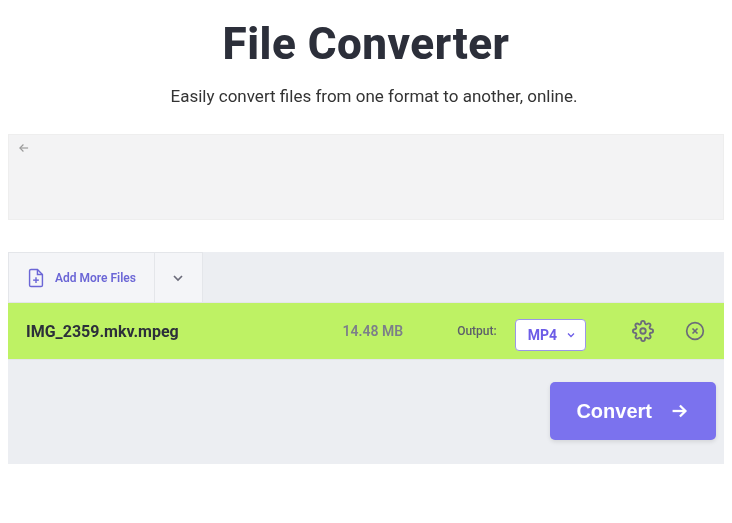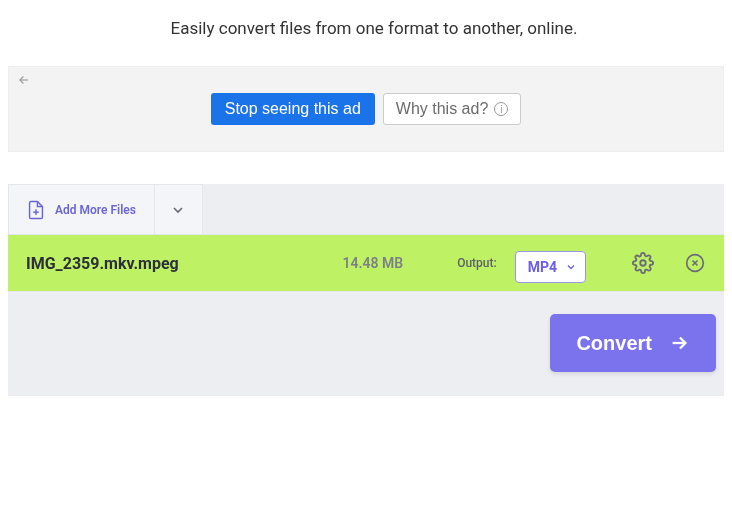--- a/index.html
+++ b/index.html
@@ -208,37 +208,31 @@
     gap: 16px;
     cursor: pointer;
     box-shadow: 0 2px 4px rgba(0,0,0,0.1);
   }
   svg { display: block; }
 </style>
 </head>
 <body>
 
 <div class="header">
+  <h1 class="title">File Converter</h1>
   <p class="subtitle">Easily convert files from one format to another, online.</p>
 </div>
 
 <div class="ad-box">
   <span class="ad-back">
     <svg width="14" height="14" viewBox="0 0 24 24" fill="none" stroke="currentColor" stroke-width="2">
         <path d="M19 12H5"></path>
         <path d="M11 18l-6-6 6-6"></path>
       </svg>
   </span>
-  <div class="ad-buttons">
-    <button class="btn-blue">Stop seeing this ad</button>
-    <button class="btn-outline">
-      <span>Why this ad?</span>
-      <span class="info-circle">i</span>
-    </button>
-  </div>
 </div>
 
 <div class="panel">
   <div class="panel-header">
     <div class="add-more">
       <span>
         <svg width="18" height="20" viewBox="0 0 24 28" fill="none" stroke="#6b66d6" stroke-width="2">
           <path d="M14 2H5a2 2 0 0 0-2 2v20a2 2 0 0 0 2 2h14a2 2 0 0 0 2-2V9z"></path>
           <path d="M14 2v7h7"></path>
           <path d="M12 13v8"></path>

